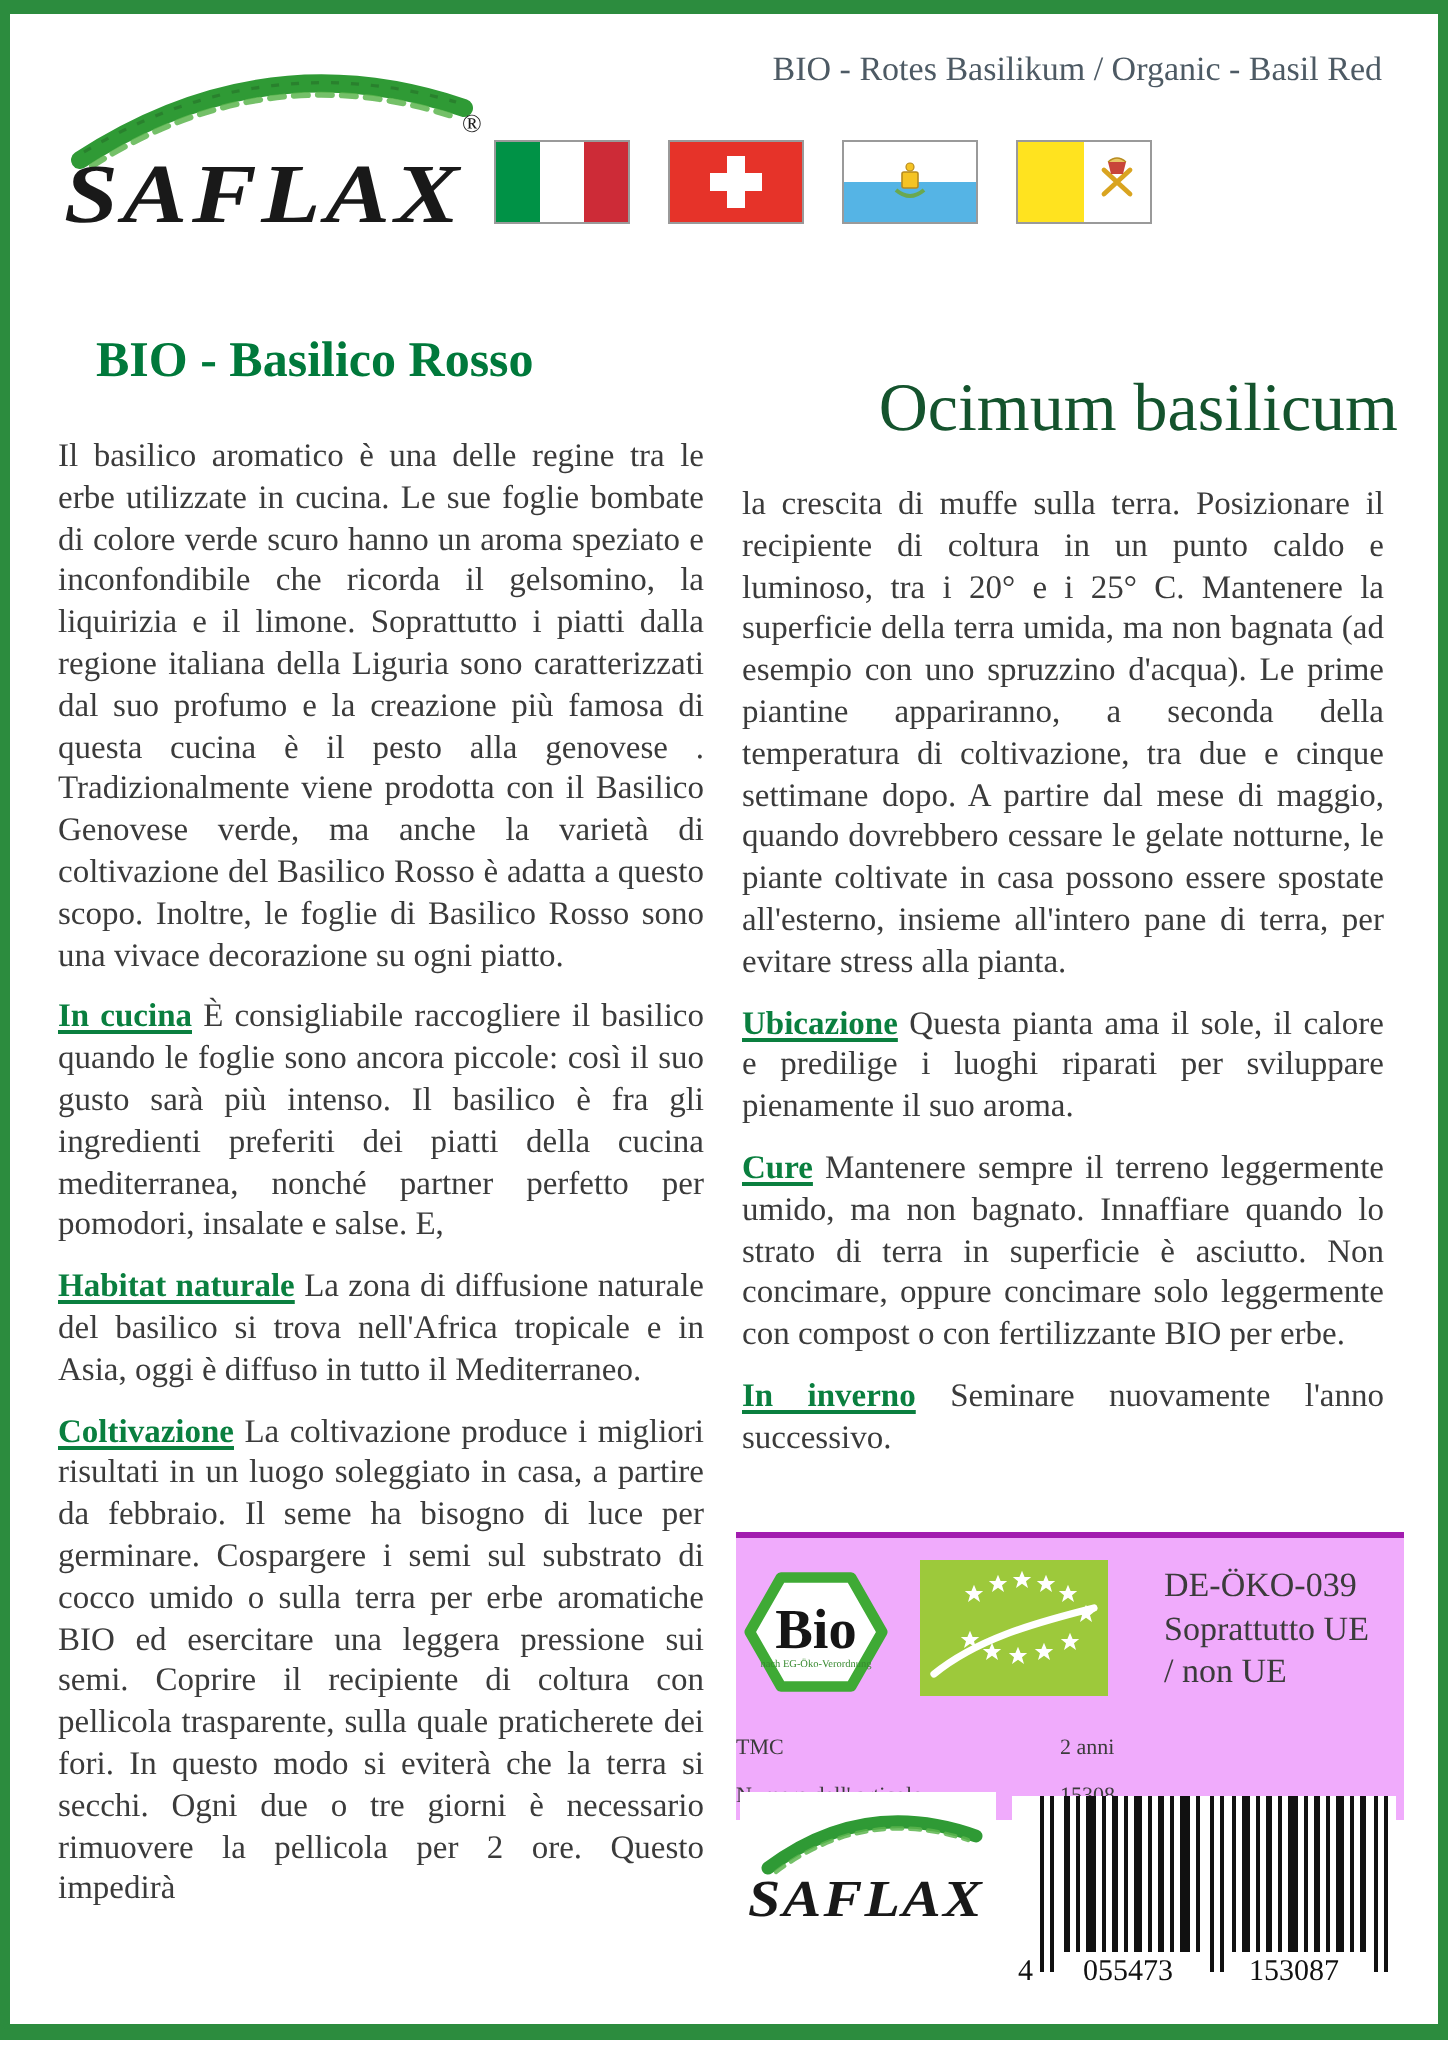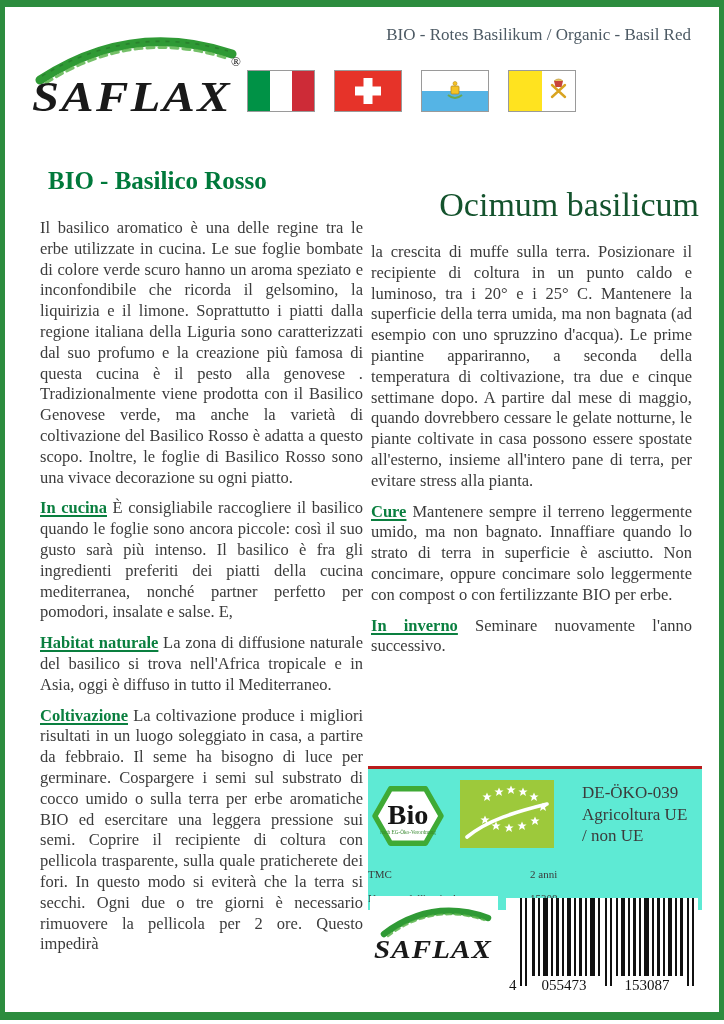--- a/index.html
+++ b/index.html
@@ -16,28 +16,28 @@
   .flags{position:absolute;left:247px;top:70px;display:flex;gap:19px;z-index:2;}
   .flag{width:68px;height:42px;border:1px solid #9a9a9a;box-sizing:border-box;background:#fff;}
   .flag svg{display:block;width:100%;height:100%;}
 
   .title{position:absolute;left:31px;top:150px;margin:17px;font-size:25px;font-weight:bold;
          color:#00793b;z-index:2;}
   .botanical{position:absolute;top:186px;right:25px;font-size:34px;color:#14532d;z-index:2;}
 
   .col{position:absolute;top:218px;color:#3b3b3b;font-size:16.5px;line-height:20.8px;
        text-align:justify;overflow:hidden;z-index:1;}
-  .col-left{left:40px;width:323px;height:800px;}
+  .col-left{left:29px;width:323px;height:800px;}
   .col-right{left:371px;width:321px;height:545px;margin-top:24px;}
   .col p{margin:0 0 10px 0;}
   .sect{font-weight:bold;color:#0a7f3f;text-decoration:underline;
         text-decoration-thickness:2px;text-underline-offset:2px;}
 
-  .cert-panel{position:absolute;left:368px;top:766px;width:334px;background:#5eead4;
-              border-top:3px solid #b91c1c;padding-top:11px;z-index:5;}
+  .cert-panel{position:absolute;left:368px;top:766px;width:334px;background:#f0abfc;
+              border-top:3px solid #a21caf;padding-top:11px;z-index:5;}
   .cert-logos{display:flex;align-items:flex-start;}
   .cert-text{margin-left:28px;font-size:17px;color:#3b3b3b;line-height:21.5px;padding-top:2px;}
   .details{margin-top:10px;}
   .detail-row{display:flex;font-size:11px;color:#3b3b3b;line-height:24px;}
   .detail-label{width:162px;flex:none;}
 
   .footer-brand{position:absolute;left:370px;top:896px;z-index:5;background:#fff;}
   .barcode{position:absolute;left:506px;top:898px;z-index:5;background:#fff;}
 </style>
 </head>
@@ -98,20 +98,21 @@
 
   <div class="col col-left">
     <p><span>Il basilico aromatico è una delle regine tra le erbe utilizzate in cucina. Le sue foglie bombate di colore verde scuro hanno un aroma speziato e inconfondibile che ricorda il gelsomino, la liquirizia e il limone. Soprattutto i piatti dalla regione italiana della Liguria sono caratterizzati dal suo profumo e la creazione più famosa di questa cucina è il pesto alla genovese . Tradizionalmente viene prodotta con il Basilico Genovese verde, ma anche la varietà di coltivazione del Basilico Rosso è adatta a questo scopo. Inoltre, le foglie di Basilico Rosso sono una vivace decorazione su ogni piatto.</span></p>
     <p><span class="sect">In cucina</span> <span>È consigliabile raccogliere il basilico quando le foglie sono ancora piccole: così il suo gusto sarà più intenso. Il basilico è fra gli ingredienti preferiti dei piatti della cucina mediterranea, nonché partner perfetto per pomodori, insalate e salse. E,</span></p>
     <p><span class="sect">Habitat naturale</span> <span>La zona di diffusione naturale del basilico si trova nell'Africa tropicale e in Asia, oggi è diffuso in tutto il Mediterraneo.</span></p>
     <p><span class="sect">Coltivazione</span> <span>La coltivazione produce i migliori risultati in un luogo soleggiato in casa, a partire da febbraio. Il seme ha bisogno di luce per germinare. Cospargere i semi sul substrato di cocco umido o sulla terra per erbe aromatiche BIO ed esercitare una leggera pressione sui semi. Coprire il recipiente di coltura con pellicola trasparente, sulla quale praticherete dei fori. In questo modo si eviterà che la terra si secchi. Ogni due o tre giorni è necessario rimuovere la pellicola per 2 ore. Questo impedirà</span></p>
   </div>
 
   <div class="col col-right">
     <p><span>la crescita di muffe sulla terra. Posizionare il recipiente di coltura in un punto caldo e luminoso, tra i 20° e i 25° C. Mantenere la superficie della terra umida, ma non bagnata (ad esempio con uno spruzzino d'acqua). Le prime piantine appariranno, a seconda della temperatura di coltivazione, tra due e cinque settimane dopo. A partire dal mese di maggio, quando dovrebbero cessare le gelate notturne, le piante coltivate in casa possono essere spostate all'esterno, insieme all'intero pane di terra, per evitare stress alla pianta.</span></p>
+    <p><span class="sect">Ubicazione</span> <span>Questa pianta ama il sole, il calore e predilige i luoghi riparati per sviluppare pienamente il suo aroma.</span></p>
     <p><span class="sect">Cure</span> <span>Mantenere sempre il terreno leggermente umido, ma non bagnato. Innaffiare quando lo strato di terra in superficie è asciutto. Non concimare, oppure concimare solo leggermente con compost o con fertilizzante BIO per erbe.</span></p>
     <p><span class="sect">In inverno</span> <span>Seminare nuovamente l'anno successivo.</span></p>
   </div>
 
   <div class="cert-panel">
     <div class="cert-logos">
       <svg width="80" height="72" viewBox="0 0 82 74">
         <path d="M7,37 L23,9 L59,9 L75,37 L59,65 L23,65 Z" fill="#ffffff" stroke="#3faa35" stroke-width="5.5" stroke-linejoin="round"></path>
         <text x="41" y="45" text-anchor="middle" font-size="29" font-weight="bold" fill="#151515">Bio</text>
         <text x="41" y="55" text-anchor="middle" font-size="5.4" fill="#37892f">nach EG-Öko-Verordnung</text>
@@ -129,21 +130,21 @@
         <use href="#st" transform="translate(83,27)"></use>
         <use href="#st" transform="translate(75,41)"></use>
         <use href="#st" transform="translate(62,46)"></use>
         <use href="#st" transform="translate(49,48)"></use>
         <use href="#st" transform="translate(36,46)"></use>
         <use href="#st" transform="translate(25,40)"></use>
         <path d="M7 57 C 28 40, 55 32, 87 24" stroke="#ffffff" stroke-width="3.6" fill="none" stroke-linecap="round"></path>
       </svg>
       <div class="cert-text">
         <div>DE-ÖKO-039</div>
-        <div>Agricoltura UE</div>
+        <div>Soprattutto UE</div>
         <div>/ non UE</div>
       </div>
     </div>
 
     <div class="details">
       <div class="detail-row">
         <span class="detail-label">TMC</span>
         <span class="detail-value">2 anni</span>
       </div>
       <div class="detail-row">

